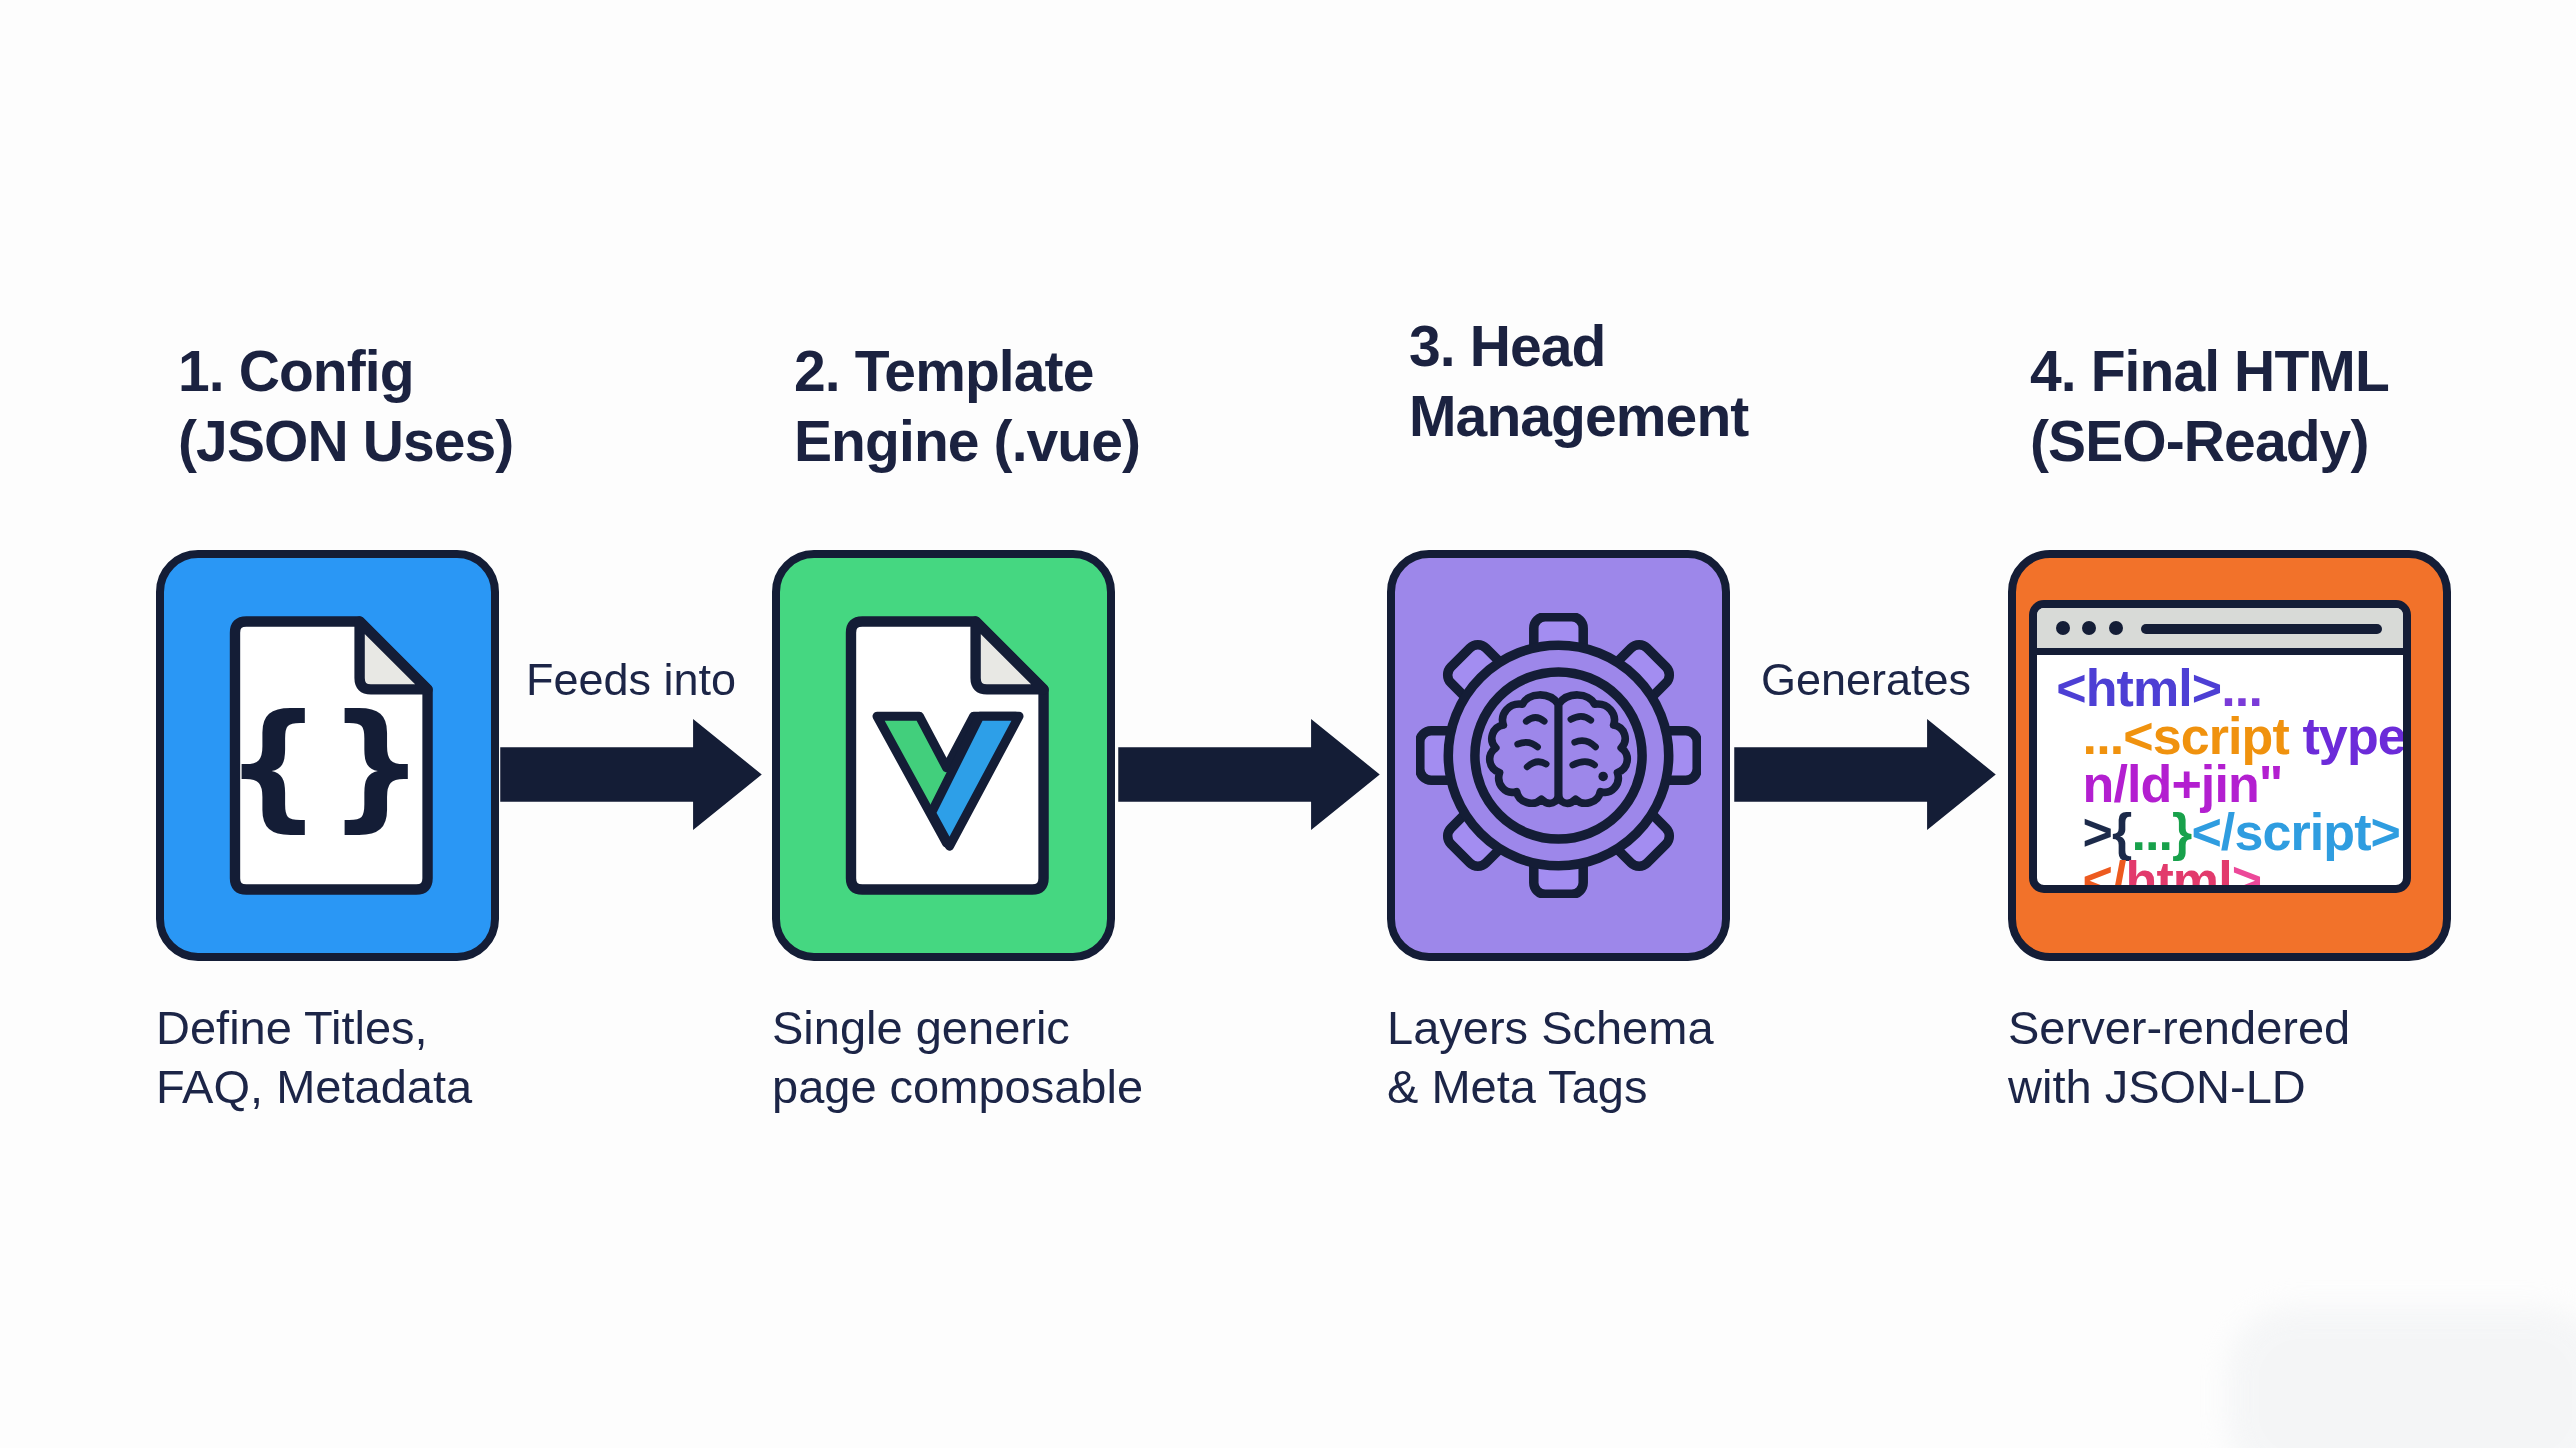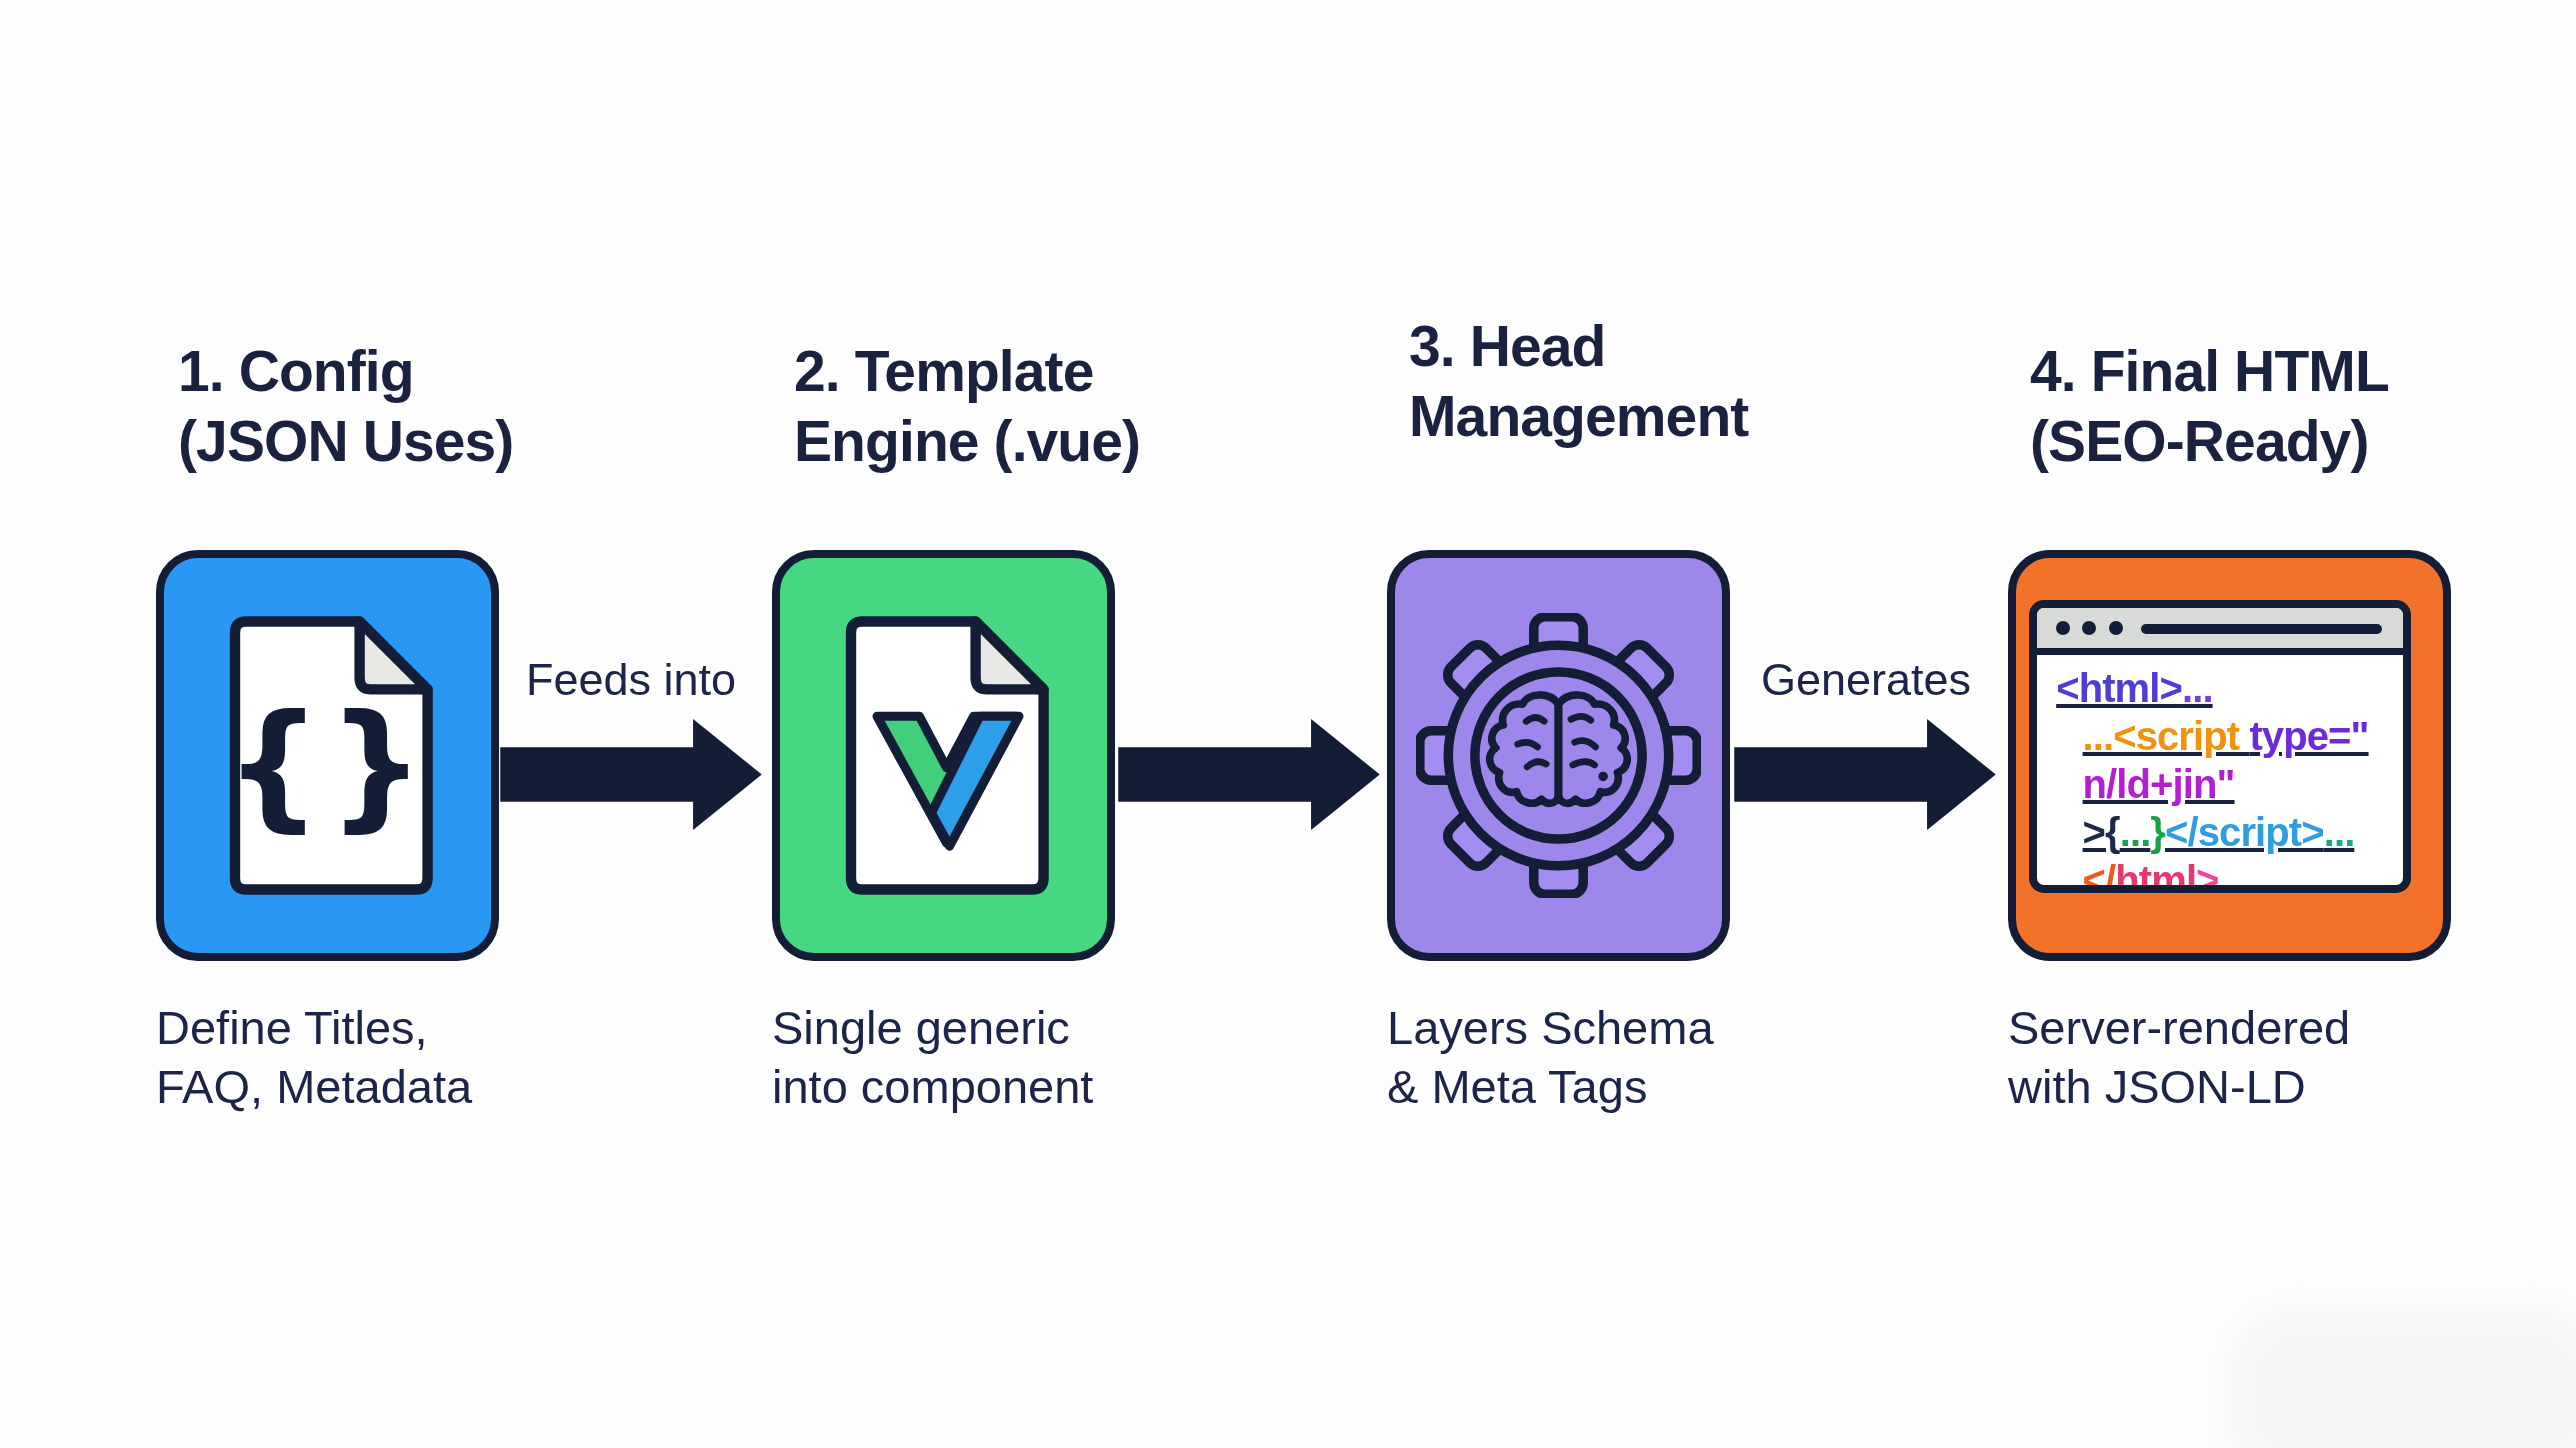--- a/index.html
+++ b/index.html
@@ -35,21 +35,21 @@
   .al2{left:1100px;top:610px;width:304px;}
   .al3{left:1714px;top:653px;width:304px;}
   .arrow-label span{display:block;}
   
   .browser{position:absolute;top:42px;left:13.2px;width:366px;height:277px;background:#ffffff;
            border:8.5px solid #141d36;border-radius:15px;overflow:hidden;}
   .browser-header{position:relative;height:40px;background:#d8dad7;border-bottom:7.5px solid #141d36;}
   .dots{position:absolute;left:19px;top:13.2px;display:flex;gap:12.3px;}
   .dot{width:14px;height:14px;border-radius:50%;background:#141d36;}
   .addr{position:absolute;left:104px;right:21px;top:16px;height:10.4px;border-radius:5.7px;background:#141d36;}
-  .code{padding:9.4px 3.8px 0 19px;font-size:40px;line-height:48px;font-weight:600;letter-spacing:-0.9px;white-space:nowrap;text-decoration:underline;}
+  .code{padding:9.4px 3.8px 0 19px;font-size:52px;line-height:48px;font-weight:600;letter-spacing:-0.9px;white-space:nowrap;}
   .code-line{display:block;}
   .code-line.ind{margin-left:26.4px;}
   
   .watermark{position:absolute;right:-28px;bottom:-38px;width:377px;height:179px;background:#eef0f2;
              border-radius:66px;filter:blur(13.2px);opacity:.55;}
 </style>
 </head>
 <body>
 
 <div id="canvas">
@@ -157,21 +157,21 @@
   <div class="arrow-label al3">
     <span>Generates</span>
   </div>
 
   <div class="caption c1">
     <span>Define Titles,</span>
     <span>FAQ, Metadata</span>
   </div>
   <div class="caption c2">
     <span>Single generic</span>
-    <span>into component</span>
+    <span>page composable</span>
   </div>
   <div class="caption c3">
     <span>Layers Schema</span>
     <span>&amp; Meta Tags</span>
   </div>
   <div class="caption c4">
     <span>Server-rendered</span>
     <span>with JSON-LD</span>
   </div>
 

